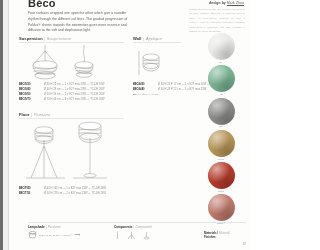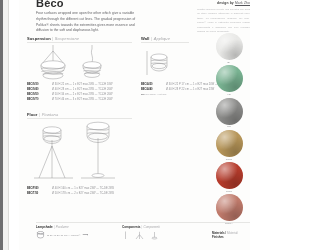--- a/index.html
+++ b/index.html
@@ -26,21 +26,21 @@
     position: absolute; left: 3px; top: 0;
     width: 5px; height: 250px;
     background: #f2f2f1;
   }
   .gutter-line {
     position: absolute; left: 8px; top: 0;
     width: 1px; height: 250px;
     background: #dcdcda;
   }
   .page-body {
-    position: absolute; left: 19px; top: 0;
+    position: absolute; left: 11px; top: 0;
     width: 241px; height: 250px;
     background: #fdfdfc;
   }
 
   
   .title {
     position: absolute; left: 17px; top: -3px;
     font-size: 11px; font-weight: bold;
     letter-spacing: .2px;
     color: #2e2e2e;

